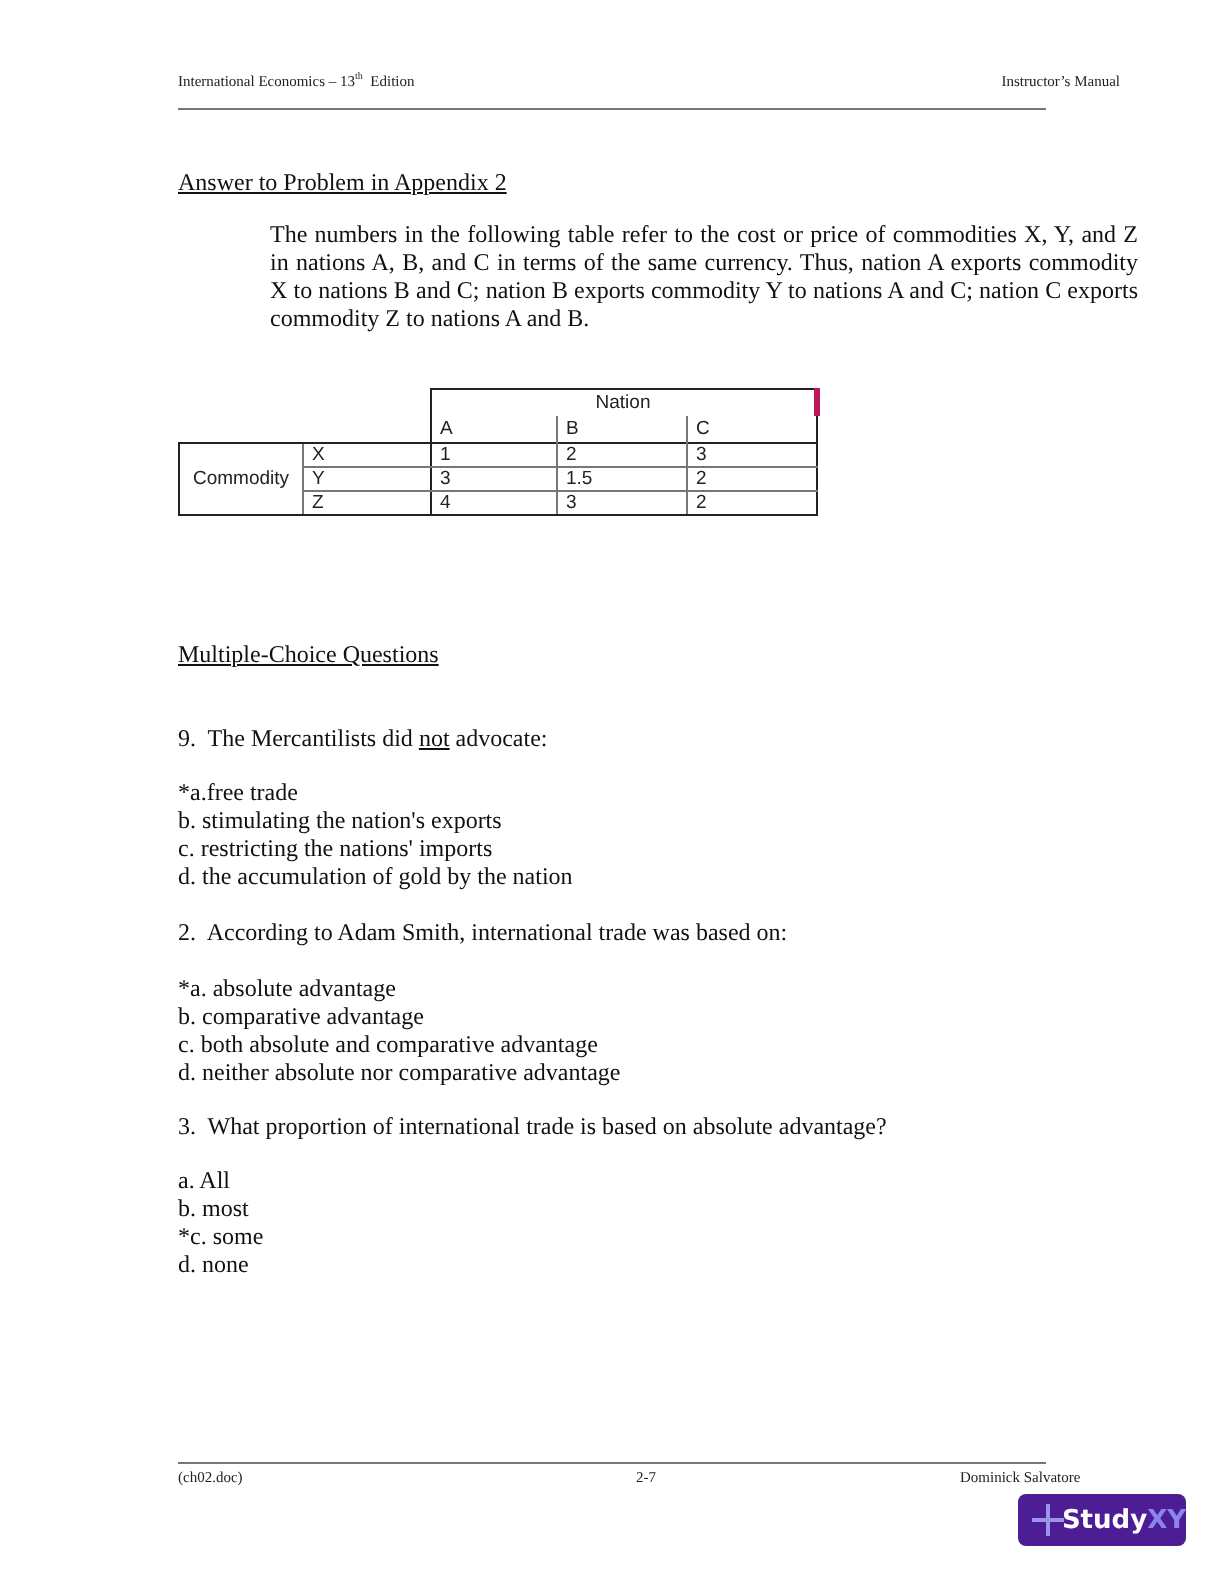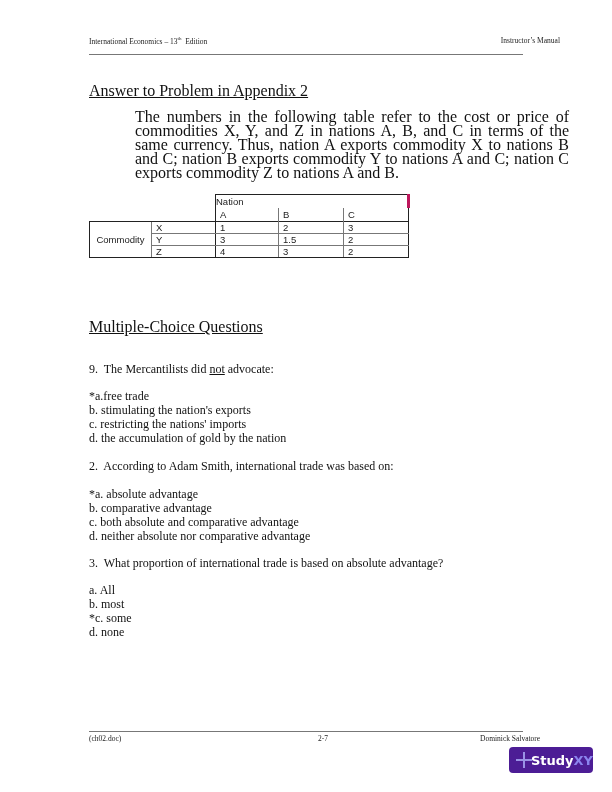--- a/index.html
+++ b/index.html
@@ -9,21 +9,21 @@
     .hdr-left { left: 89px; }
     .hdr-right { right: 52px; }
     .hdr-left sup { font-size: 5px; }
     .rule { position: absolute; height: 0; border-top: 1px solid #777; }
     .rule-top { top: 54px; left: 89px; width: 434px; }
     .rule-bot { top: 731px; left: 89px; width: 434px; }
     .ftr { position: absolute; top: 734px; font-size: 7.5px; color: #222; }
     .ftr-left { left: 89px; }
     .ftr-mid { left: 318px; }
     .ftr-right { left: 480px; }
-    .body-text { position: absolute; left: 89px; width: 434px; font-size: 16px; line-height: 14px; }
+    .body-text { position: absolute; left: 89px; width: 434px; font-size: 12px; line-height: 14px; }
     .u { text-decoration: underline; }
     .sec-title { top: 84px; }
     .para { top: 110px; text-align: justify; margin-left: 46px; }
     .para p { margin: 0; }
     table.grid { position: absolute; left: 89px; top: 194px; border-collapse: collapse;
                  font-family: "Liberation Sans", "DejaVu Sans", sans-serif; font-size: 9.5px; color: #222; }
     table.grid td { padding: 0 0 0 4px; height: 11px; line-height: 11px; vertical-align: middle; }
     .c0 { width: 58px; }
     .c1 { width: 59px; }
     .c2 { width: 58px; }
@@ -51,21 +51,21 @@
 <div class="body-text sec-title u">Answer to Problem in Appendix 2</div>
 <div class="body-text para">
     <p>The numbers in the following table refer to the cost or price of commodities X, Y, and Z in nations A, B, and C in terms of the same currency. Thus, nation A exports commodity X to nations B and C; nation B exports commodity Y to nations A and C; nation C exports commodity Z to nations A and B.</p>
   </div>
 
 <table class="grid">
   <tbody>
       <tr>
     <td class="c0" style="border:none"></td>
     <td class="c1" style="border:none"></td>
-    <td colspan="3" style="border-left:1px solid #222;border-top:1px solid #222;border-right:3px solid #be185d;text-align:left;padding:0;height:13px">Nation</td>
+    <td colspan="3" style="border-left:1px solid #222;border-top:1px solid #222;border-right:3px solid #be185d;text-align:center;padding:0;height:13px">Nation</td>
   </tr>
   <tr>
     <td class="c0" style="border:none"></td>
     <td class="c1" style="border:none"></td>
     <td class="c2" style="border-left:1px solid #222;height:13px">A</td>
     <td class="c3" style="border-left:1px solid #777">B</td>
     <td class="c4" style="border-left:1px solid #777;border-right:1px solid #222">C</td>
   </tr>
   <tr>
     <td rowspan="3" class="c0" style="border-left:1px solid #222;border-top:1px solid #222;border-bottom:1px solid #222;text-align:center;padding:0">Commodity</td>

